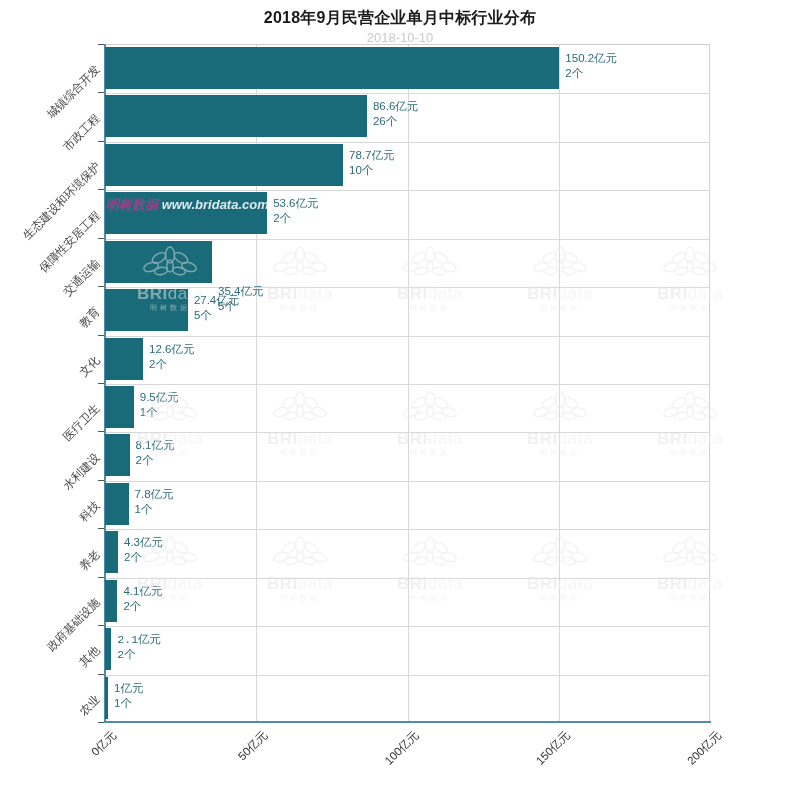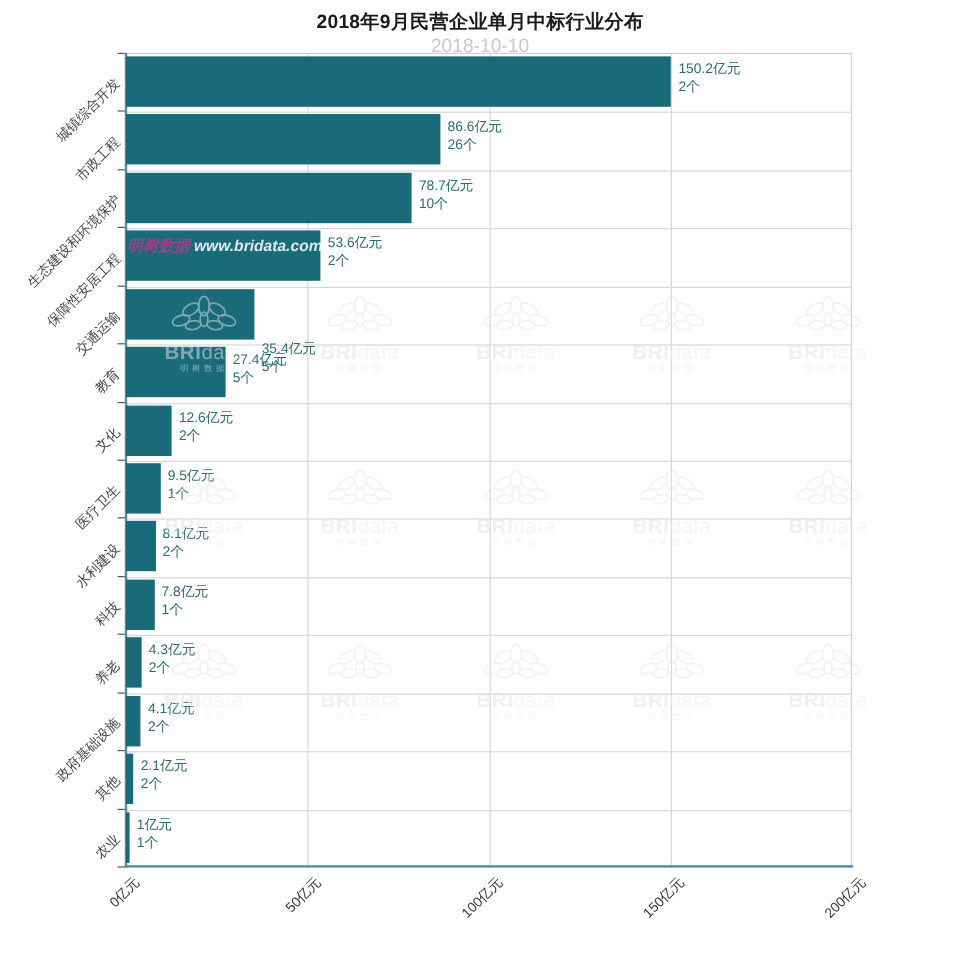--- a/index.html
+++ b/index.html
@@ -32,21 +32,21 @@
     font-size: 16px;
     font-weight: bold;
     color: #1a1a1a;
     letter-spacing: 0.2px;
   }
   .chart-subtitle {
     position: absolute;
     left: 0; top: 30px;
     width: 800px;
     text-align: center;
-    font-size: 16px;
+    font-size: 13px;
     color: #c9c9c9;
   }
 
   
   .plot-area {
     position: absolute;
     left: 105px;
     top: 44px;
     width: 605px;
     height: 678px;
@@ -262,21 +262,21 @@
       <div class="bar-row" style="top: 528.286px; left: 105px; width: 605px;">
         <div class="bar" style="width: 13.0075px; background: rgb(26, 107, 122);"></div>
         <div class="bar-label" style="left: 19.0075px; color: rgb(44, 107, 120);"><span>4.3亿元</span><span class="line2">2个</span></div>
       </div>
       <div class="bar-row" style="top: 576.714px; left: 105px; width: 605px;">
         <div class="bar" style="width: 12.4025px; background: rgb(26, 107, 122);"></div>
         <div class="bar-label" style="left: 18.4025px; color: rgb(44, 107, 120);"><span>4.1亿元</span><span class="line2">2个</span></div>
       </div>
       <div class="bar-row" style="top: 625.143px; left: 105px; width: 605px;">
         <div class="bar" style="width: 6.3525px; background: rgb(26, 107, 122);"></div>
-        <div class="bar-label" style="left: 12.3525px; color: rgb(44, 107, 120);"><span>2.1亿元</span><span class="line2">2个</span></div>
+        <div class="bar-label" style="left: 12.3525px; color: rgb(44, 107, 120); font-family: Liberation Mono, monospace;"><span>2.1亿元</span><span class="line2">2个</span></div>
       </div>
       <div class="bar-row" style="top: 673.571px; left: 105px; width: 591px;">
         <div class="bar" style="width: 3.025px; background: rgb(26, 107, 122);"></div>
         <div class="bar-label" style="left: 9.025px; color: rgb(44, 107, 120);"><span>1亿元</span><span class="line2">1个</span></div>
       </div>
     </div>
   <div id="ycats-layer">
       <div class="ycat" style="top: 60.2143px;">城镇综合开发</div>
       <div class="ytick" style="top: 44px;"></div>
       <div class="ycat" style="top: 108.643px;">市政工程</div>

